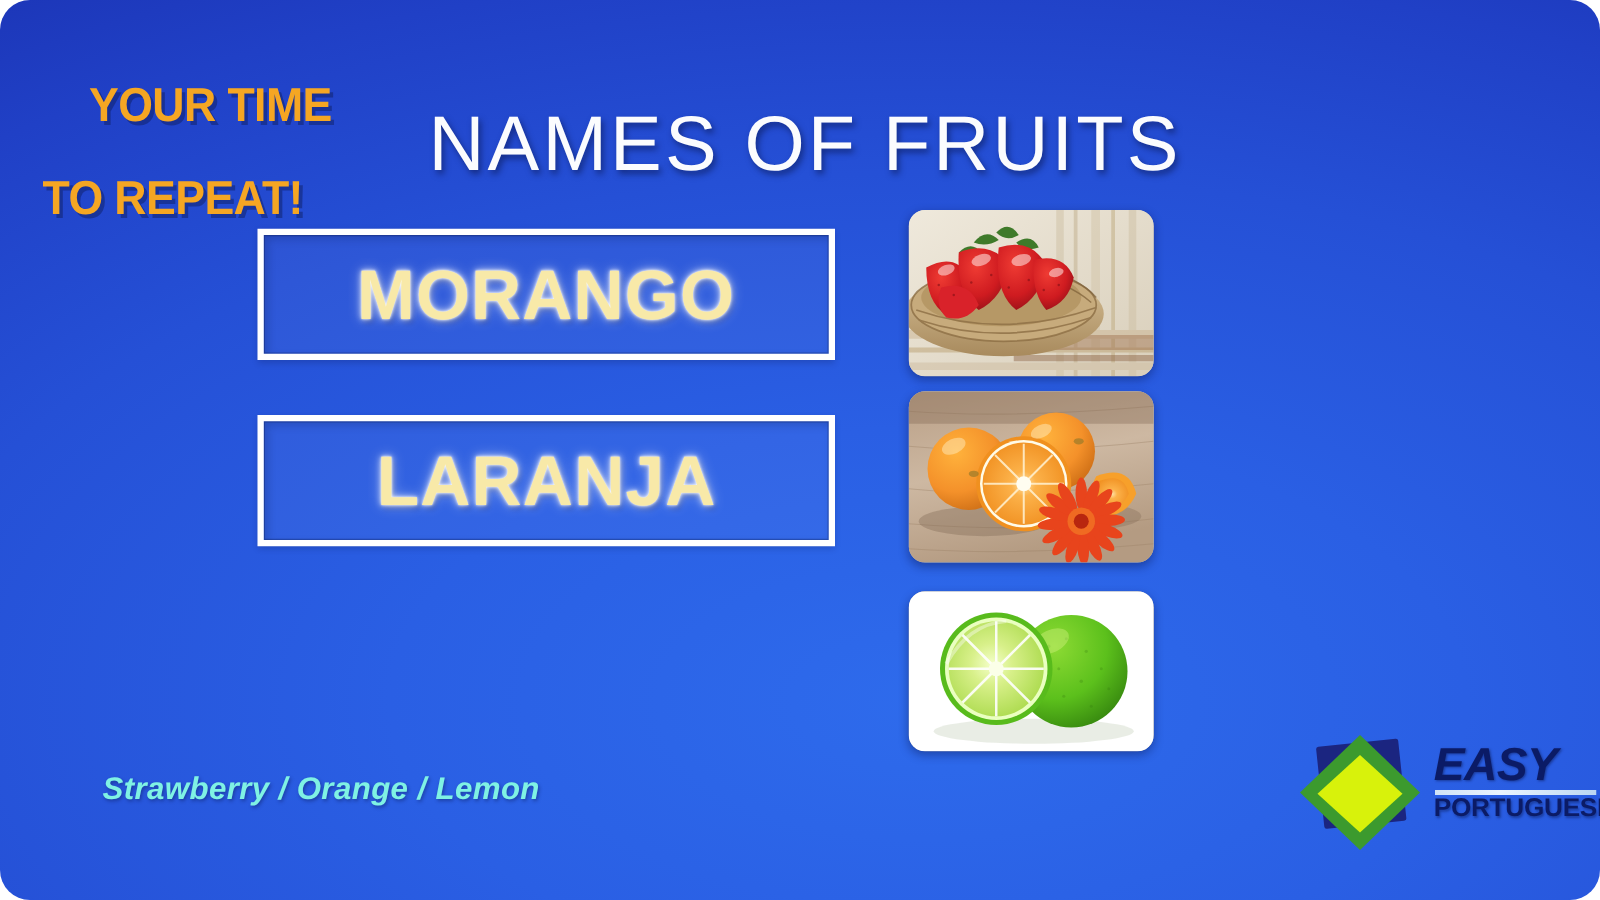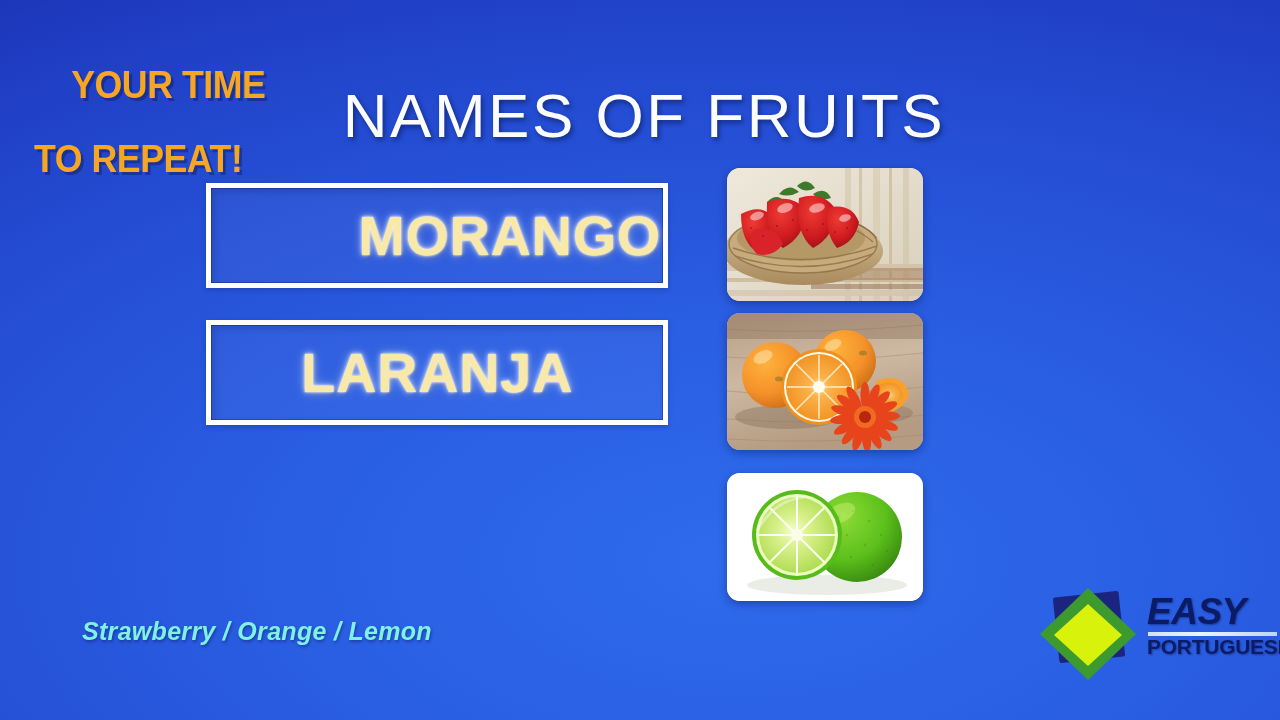--- a/index.html
+++ b/index.html
@@ -9,20 +9,21 @@
     font-family:"Liberation Sans", sans-serif;
   }
 
   #slide{
     position:relative;
     width:1280px; height:720px;
     background:
       radial-gradient(ellipse 105% 95% at 58% 78%,
           #2E6BEC 0%, #2A5FE4 32%, #2550D6 62%, #2040C6 86%, #1C36B8 100%);
     overflow:hidden;
+    border-radius:24px;
   }
 
   
   #badge{
     position:absolute; left:34px; top:30px;
     color:#F5A623;
     font-weight:bold;
     font-size:38px;
     line-height:0.97;
     letter-spacing:-0.5px;
@@ -50,22 +51,22 @@
     position:absolute;
     left:206px; width:462px; height:105px;
     border:5px solid #FFFFFF;
     background:rgba(255,255,255,0.045);
     box-shadow:
       inset 0 0 0 1px rgba(10,22,70,0.30),
       inset 3px 3px 7px rgba(10,22,70,0.22),
       0 2px 5px rgba(8,18,70,0.22);
     display:flex; align-items:center; justify-content:center;
   }
-  #box-1{ top:183px;justify-content:flex-end; }
-  #box-2{ top:320px; }
+  #box-1{ top:183px; }
+  #box-2{ top:332px; }
   #box-3{ top:481px; }
 
   .wordtext{
     color:#F8E9A8;
     font-size:56px;
     font-weight:bold;
     letter-spacing:1px;
     line-height:1;
     text-shadow:
       0 0 2px #ffffff,

